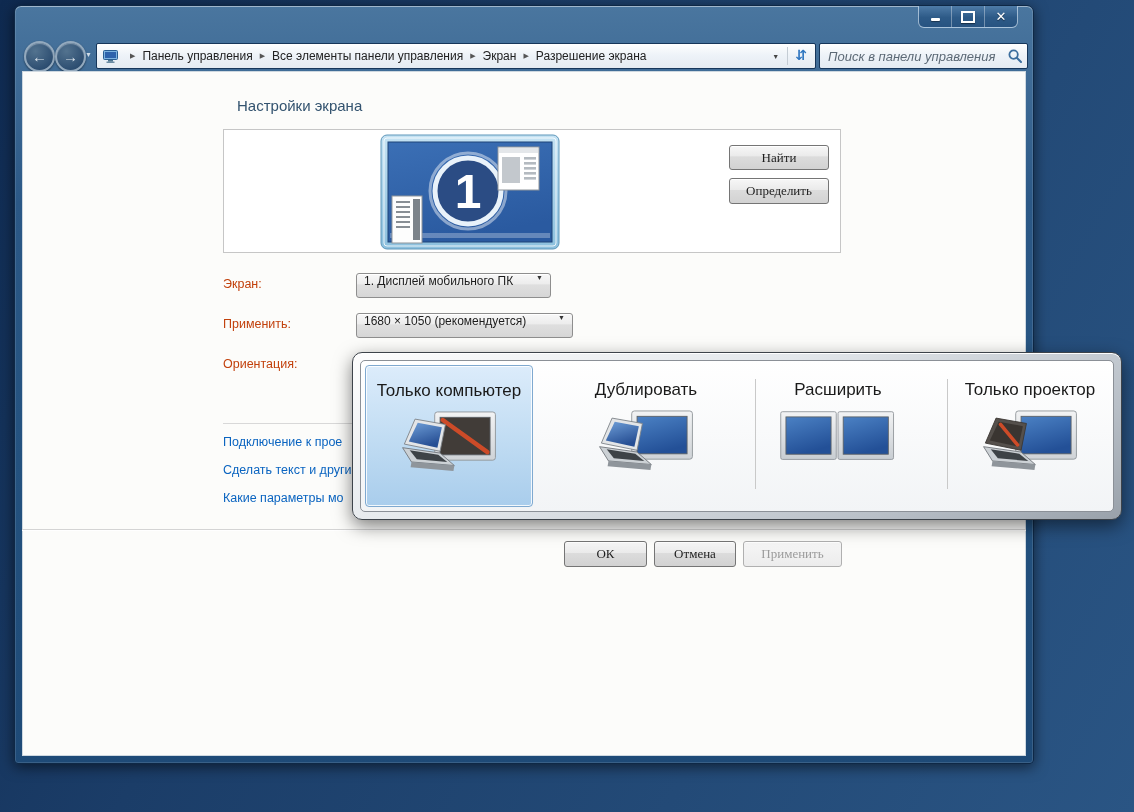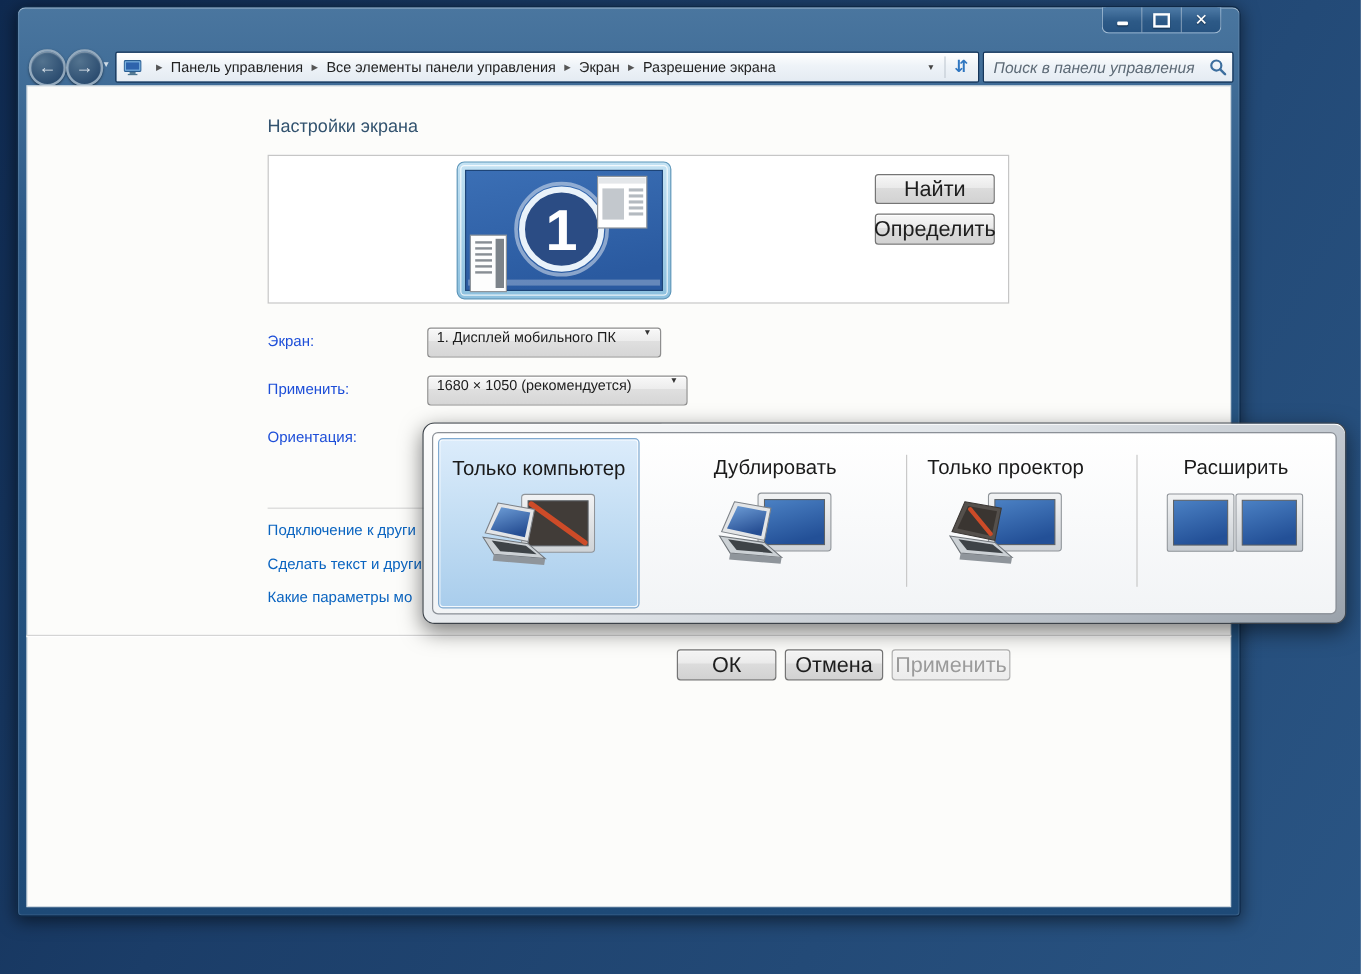--- a/index.html
+++ b/index.html
@@ -61,33 +61,34 @@
     font-family:"Liberation Sans","DejaVu Sans",sans-serif;
     font-size:13px;color:#444;padding:0 4px 0 8px;
   }
   .search-input::placeholder{color:#5d6a76;font-style:italic;opacity:1;}
   .search-icon{margin-right:7px;display:flex;}
   
   .client{
     position:absolute;left:7px;top:65px;width:1004px;height:685px;
     background:#fcfcfa;box-shadow:inset 0 0 0 1px rgba(120,150,175,.35);
   }
-  .page-title{position:absolute;left:201px;top:26px;font-size:15px;color:#33536f;}
+  .page-title{position:absolute;left:215px;top:26px;font-size:15px;color:#33536f;}
   .preview-box{position:absolute;left:201px;top:58px;width:616px;height:122px;background:#fff;border:1px solid #c6c6c6;}
   .monitor-preview{position:absolute;left:156px;top:4px;width:180px;height:117px;}
   .btn{
     display:flex;align-items:center;justify-content:center;
     background:linear-gradient(#f7f7f7,#eaeaea 45%,#dcdcdc 46%,#d2d2d2);
-    border:1px solid #757575;border-radius:3px;font-size:18px;color:#1e1e1e;
+    border:1px solid #757575;border-radius:3px;font-size:13px;color:#1e1e1e;
     box-shadow:inset 0 1px 0 #fff;
+    font-family:Liberation Serif, serif;
   }
   .btn.find{position:absolute;left:505px;top:15px;width:98px;height:23px;}
   .btn.identify{position:absolute;left:505px;top:48px;width:98px;height:24px;}
   .btn.disabled{color:#9b9b9b;border-color:#b0b0b0;background:linear-gradient(#f6f6f6,#ececec);}
-  .field-label{position:absolute;left:201px;font-size:12.5px;color:#1d4ed8;line-height:23px;}
+  .field-label{position:absolute;left:201px;font-size:12.5px;color:#c2410c;line-height:23px;}
   .combo{
     position:absolute;left:334px;height:23px;
     background:linear-gradient(#f8f8f8,#ececec 45%,#dfdfdf 46%,#d6d6d6);
     border:1px solid #8e8e8e;border-radius:3px;
     display:flex;align-items:flex-start;font-size:12px;color:#1c1c1c;
     box-shadow:inset 0 1px 0 #fff;
   }
   .combo .val{padding-left:7px;white-space:nowrap;}
   .combo .caret{margin-left:auto;font-size:7px;color:#333;padding-right:7px;}
   .divider-left{position:absolute;left:201px;top:352px;width:616px;height:1px;background:#d8d8d8;}
@@ -250,21 +251,21 @@
     </div>
 
     <div class="field-label" style="top:282px">Ориентация:</div>
     <div class="combo" style="top:282px;width:195px">
       <span class="val"></span>
       <span class="caret">▼</span>
     </div>
 
     <div class="divider-left"></div>
 
-    <div class="link" style="top:364px">Подключение к други</div>
+    <div class="link" style="top:364px">Подключение к прое</div>
     <div class="link" style="top:392px">Сделать текст и други</div>
     <div class="link" style="top:420px">Какие параметры мо</div>
 
     <div class="divider-full"></div>
     <div class="btn ok">ОК</div>
     <div class="btn cancel">Отмена</div>
     <div class="btn apply disabled">Применить</div>
   </div>
 </div>
 
@@ -320,20 +321,42 @@
           <polygon points="18,10 52,16 46,46 6,38" fill="#e3e5e7" stroke="#7d8288"></polygon>
           <polygon points="21,14 48,19 43,42 11,35" fill="url(#ls2)"></polygon>
           <polygon points="4,42 46,48 62,62 14,58" fill="#ccd1d5" stroke="#70757a"></polygon>
           <polygon points="12,45 44,50 54,58 20,55" fill="#3e4347"></polygon>
           <polygon points="14,58 62,62 61,68 13,64" fill="#8f959b"></polygon>
         </svg>
       </div>
     </div>
 
     <div class="mode-cell">
+      <div class="mode-label">Расширить</div>
+      <div class="mode-icon">
+        <svg width="118" height="54" viewBox="0 0 136 62">
+          <defs>
+            <linearGradient id="mf3" x1="0" y1="0" x2="0" y2="1">
+                <stop offset="0" stop-color="#f2f3f4"></stop>
+                <stop offset="1" stop-color="#c8cdd2"></stop>
+              </linearGradient>
+            <linearGradient id="ms3" x1="0" y1="0" x2="0.35" y2="1">
+                <stop offset="0" stop-color="#4b81c4"></stop>
+                <stop offset="1" stop-color="#235097"></stop>
+              </linearGradient>
+          </defs>
+          <rect x="2" y="3" width="64" height="55" rx="2" fill="url(#mf3)" stroke="#8f9499"></rect>
+          <rect x="8" y="9" width="52" height="43" fill="url(#ms3)" stroke="#5c6166"></rect>
+          <rect x="68" y="3" width="64" height="55" rx="2" fill="url(#mf3)" stroke="#8f9499"></rect>
+          <rect x="74" y="9" width="52" height="43" fill="url(#ms3)" stroke="#5c6166"></rect>
+        </svg>
+      </div>
+    </div>
+
+    <div class="mode-cell">
       <div class="mode-label">Только проектор</div>
       <div class="mode-icon">
         <svg width="100" height="70" viewBox="0 0 112 78">
           <defs>
             <linearGradient id="mf4" x1="0" y1="0" x2="0" y2="1">
                 <stop offset="0" stop-color="#f2f3f4"></stop>
                 <stop offset="1" stop-color="#cfd3d7"></stop>
               </linearGradient>
             <linearGradient id="ms4" x1="0" y1="0" x2="0.35" y2="1">
                 <stop offset="0" stop-color="#4b81c4"></stop>
@@ -345,36 +368,14 @@
           <polygon points="18,10 52,16 46,46 6,38" fill="#55504c" stroke="#3b3734"></polygon>
           <polygon points="21,14 48,19 43,42 11,35" fill="#3a3531"></polygon>
           <line x1="23" y1="17" x2="42" y2="40" stroke="#cd4b28" stroke-width="4" stroke-linecap="round"></line>
           <polygon points="4,42 46,48 62,62 14,58" fill="#ccd1d5" stroke="#70757a"></polygon>
           <polygon points="12,45 44,50 54,58 20,55" fill="#3e4347"></polygon>
           <polygon points="14,58 62,62 61,68 13,64" fill="#8f959b"></polygon>
         </svg>
       </div>
     </div>
 
-    <div class="mode-cell">
-      <div class="mode-label">Расширить</div>
-      <div class="mode-icon">
-        <svg width="118" height="54" viewBox="0 0 136 62">
-          <defs>
-            <linearGradient id="mf3" x1="0" y1="0" x2="0" y2="1">
-                <stop offset="0" stop-color="#f2f3f4"></stop>
-                <stop offset="1" stop-color="#c8cdd2"></stop>
-              </linearGradient>
-            <linearGradient id="ms3" x1="0" y1="0" x2="0.35" y2="1">
-                <stop offset="0" stop-color="#4b81c4"></stop>
-                <stop offset="1" stop-color="#235097"></stop>
-              </linearGradient>
-          </defs>
-          <rect x="2" y="3" width="64" height="55" rx="2" fill="url(#mf3)" stroke="#8f9499"></rect>
-          <rect x="8" y="9" width="52" height="43" fill="url(#ms3)" stroke="#5c6166"></rect>
-          <rect x="68" y="3" width="64" height="55" rx="2" fill="url(#mf3)" stroke="#8f9499"></rect>
-          <rect x="74" y="9" width="52" height="43" fill="url(#ms3)" stroke="#5c6166"></rect>
-        </svg>
-      </div>
-    </div>
-
   </div>
 </div>
 
 </body></html>

